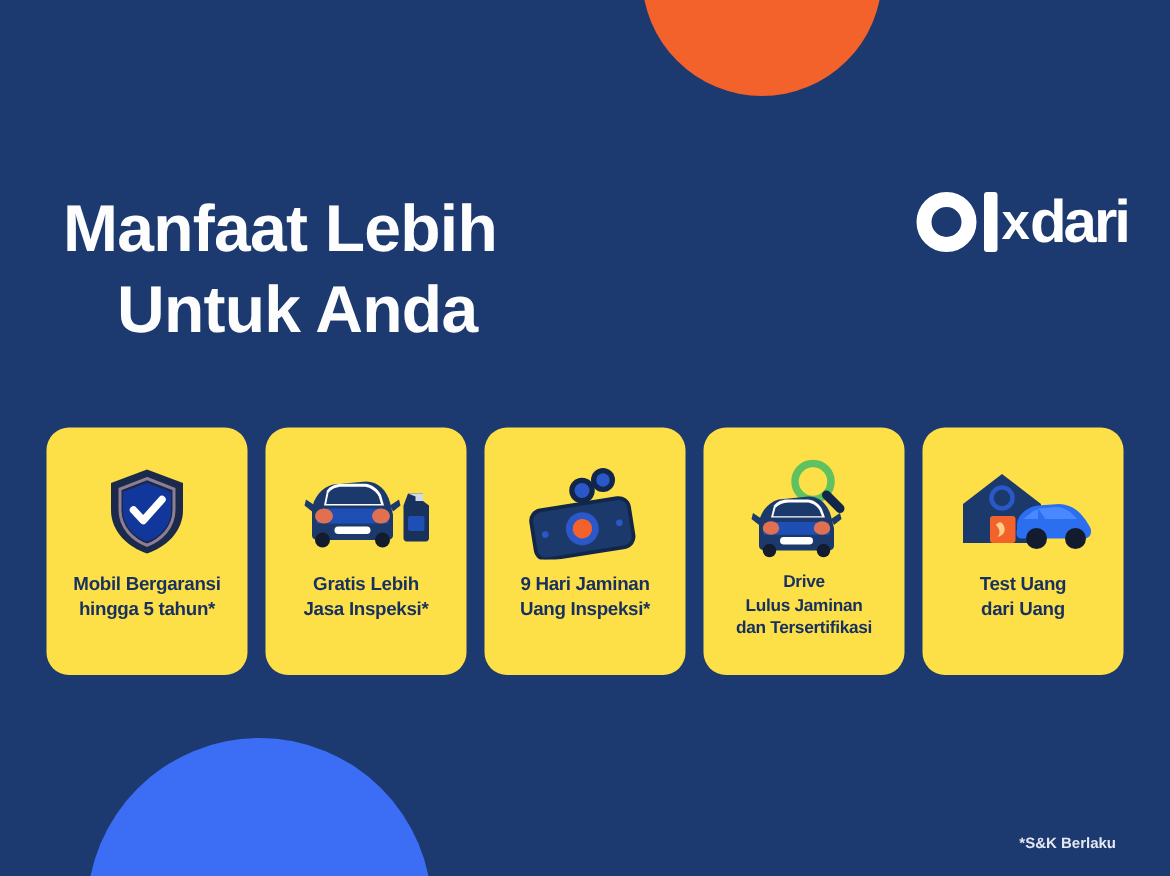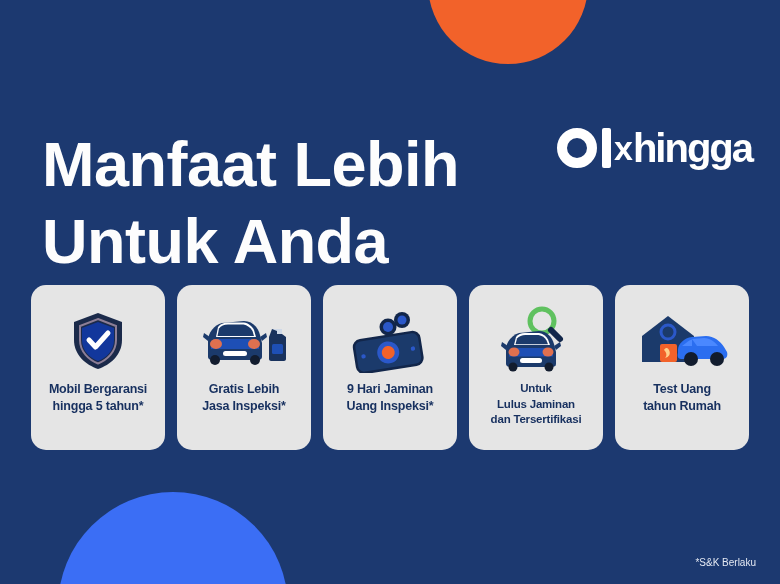--- a/index.html
+++ b/index.html
@@ -26,26 +26,26 @@
     width:230px; height:230px;
     border-radius:50%;
     background:#3b6ef5;
   }
 
   
   .headline {
     position:absolute;
     left:42px; top:126px;
     color:#fdfdfd;
-    font-size:63px;
+    font-size:44px;
     font-weight:bold;
     line-height:1.22;
     letter-spacing:-0.5px;
   }
-  .headline .l2 { display:block; }
+  .headline .l2 { display:block;margin-left:36px; }
 
   
   .logo-wrap {
     position:absolute;
     left:540px; top:128px;
     width:212px;
     text-align:right;
   }
   .logo-mark {
     display:flex;
@@ -88,21 +88,21 @@
   
   .cards {
     position:absolute;
     left:31px; top:285px;
     width:718px; height:165px;
     display:flex;
     gap:12px;
   }
   .card {
     flex:1 1 0;
-    background:#e5e5e5;
+    background:#fde047;
     border-radius:15px;
     display:flex;
     flex-direction:column;
     align-items:center;
     justify-content:flex-start;
     padding:22px 6px 18px;
   }
   .card-icon {
     height:68px;
     display:flex;
@@ -116,45 +116,45 @@
     font-weight:bold;
     line-height:1.35;
     text-align:center;
     letter-spacing:-0.2px;
   }
   .card-label.small { font-size:11.5px; }
 
   
   .footnote {
     position:absolute;
-    right:24px; bottom:16px;
+    right:36px; bottom:16px;
     color:#e3e8f2;
     font-size:10px;
-    font-weight:normal;
+    font-weight:bold;
   }
 </style>
 </head>
 <body>
 
 <div class="stage">
 
   <div class="blob-orange"></div>
   <div class="blob-blue"></div>
 
   <div class="headline">
     <span class="l1">Manfaat Lebih</span>
     <span class="l2">Untuk Anda</span>
   </div>
 
   <div class="logo-wrap">
     <div class="logo-mark">
       <span class="logo-o"></span>
       <span class="logo-bar"></span>
       <span class="logo-x">x</span>
-      <span class="logo-mobbi">hingga</span>
+      <span class="logo-mobbi">dari</span>
     </div>
   </div>
 
   <div class="cards">
 
     <div class="card">
       <div class="card-icon">
         <svg width="58" height="62" viewBox="0 0 58 62">
           <path d="M29 3 L53 12 V30 C53 45 41 55 29 59 C17 55 5 45 5 30 V12 Z" fill="#1b2a4a"></path>
           <path d="M29 9 L47 16 V30 C47 42 38 50 29 53.5 C20 50 11 42 11 30 V16 Z" fill="none" stroke="#8d7e96" stroke-width="2"></path>
@@ -230,21 +230,21 @@
           <rect x="23" y="52" width="22" height="5" rx="2.5" fill="#ffffff"></rect>
           <ellipse cx="17" cy="46" rx="5.5" ry="4.5" fill="#e0704f"></ellipse>
           <ellipse cx="51" cy="46" rx="5.5" ry="4.5" fill="#e0704f"></ellipse>
           <circle cx="16" cy="61" r="4.5" fill="#121c2e"></circle>
           <circle cx="52" cy="61" r="4.5" fill="#121c2e"></circle>
           <path d="M5 36 L11 40 L9 44 L4 40 Z" fill="#1b3a6b"></path>
           <path d="M63 36 L57 40 L59 44 L64 40 Z" fill="#1b3a6b"></path>
         </svg>
       </div>
       <div class="card-label small">
-        <span>Untuk</span><br>
+        <span>Drive</span><br>
         <span>Lulus Jaminan</span><br>
         <span>dan Tersertifikasi</span>
       </div>
     </div>
 
     <div class="card">
       <div class="card-icon">
         <svg width="96" height="58" viewBox="0 0 96 58">
 
           <path d="M8 24 L34 4 L60 24 L60 50 L8 50 Z" fill="#1b3a6b"></path>
@@ -254,21 +254,21 @@
 
           <path d="M44 38 C44 32 50 26 58 25 L72 24 C80 24 86 29 90 35 L93 40 C94 43 93 47 89 47 L47 47 C44 47 43 44 44 41 Z" fill="#2b6ef0"></path>
           <path d="M58 27 L70 26 C76 26 81 30 84 34 L63 34 Z" fill="#4a88ff"></path>
           <path d="M52 31 C54 29 56 28 58 27.5 L58 34 L48 34 Z" fill="#4a88ff"></path>
           <circle cx="57" cy="47" r="7" fill="#121c2e"></circle>
           <circle cx="83" cy="47" r="7" fill="#121c2e"></circle>
         </svg>
       </div>
       <div class="card-label">
         <span>Test Uang</span><br>
-        <span>tahun Rumah</span>
+        <span>dari Uang</span>
       </div>
     </div>
 
   </div>
 
   <div class="footnote">*S&amp;K Berlaku</div>
 
 </div>
 
 </body></html>

